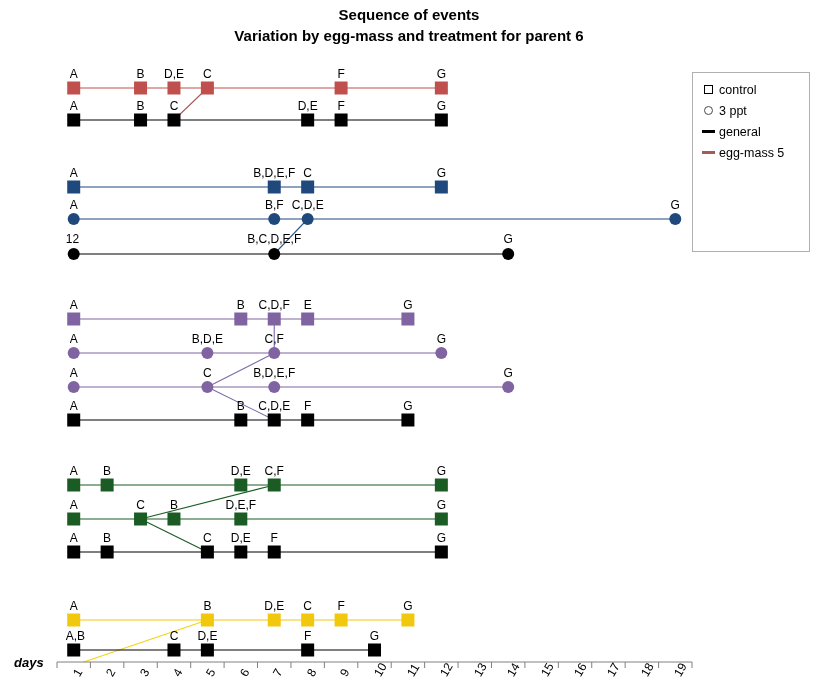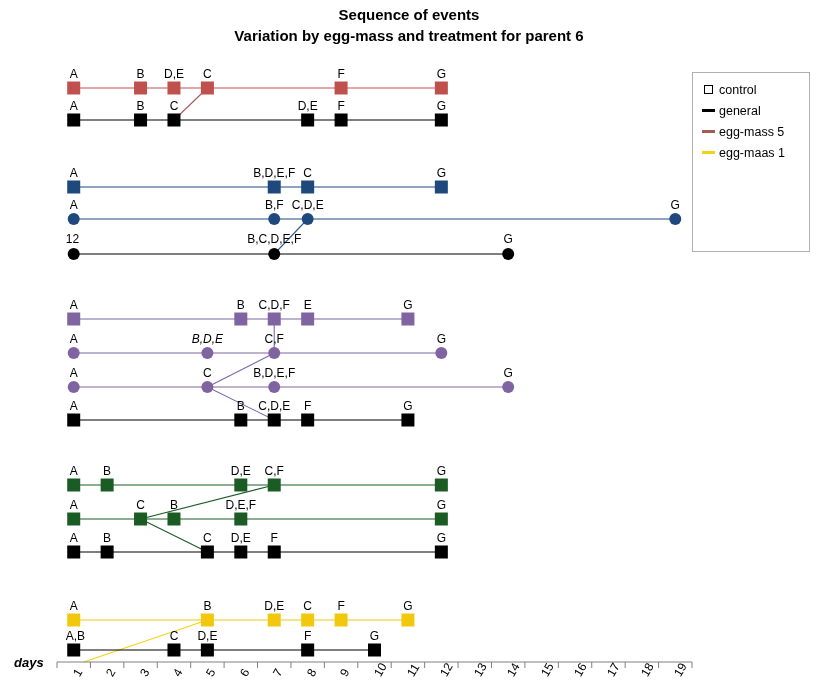--- a/index.html
+++ b/index.html
@@ -199,21 +199,21 @@
       <div class="pt-label" style="left: 675.289px; top: 199px;">G</div>
       <div class="pt-label lbl-left" style="left: 65.7105px; top: 233px;">12</div>
       <div class="pt-label" style="left: 274.237px; top: 233px;">B,C,D,E,F</div>
       <div class="pt-label" style="left: 508.184px; top: 233px;">G</div>
       <div class="pt-label" style="left: 73.7105px; top: 299px;">A</div>
       <div class="pt-label" style="left: 240.816px; top: 299px;">B</div>
       <div class="pt-label" style="left: 274.237px; top: 299px;">C,D,F</div>
       <div class="pt-label" style="left: 307.658px; top: 299px;">E</div>
       <div class="pt-label" style="left: 407.921px; top: 299px;">G</div>
       <div class="pt-label" style="left: 73.7105px; top: 333px;">A</div>
-      <div class="pt-label" style="left: 207.395px; top: 333px; font-style: italic;">B,D,E</div>
+      <div class="pt-label" style="left: 207.395px; top: 333px;">B,D,E</div>
       <div class="pt-label" style="left: 274.237px; top: 333px;">C,F</div>
       <div class="pt-label" style="left: 441.342px; top: 333px;">G</div>
       <div class="pt-label" style="left: 73.7105px; top: 367px;">A</div>
       <div class="pt-label" style="left: 207.395px; top: 367px;">C</div>
       <div class="pt-label" style="left: 274.237px; top: 367px;">B,D,E,F</div>
       <div class="pt-label" style="left: 508.184px; top: 367px;">G</div>
       <div class="pt-label" style="left: 73.7105px; top: 400px;">A</div>
       <div class="pt-label" style="left: 240.816px; top: 400px;">B</div>
       <div class="pt-label" style="left: 274.237px; top: 400px;">C,D,E</div>
       <div class="pt-label" style="left: 307.658px; top: 400px;">F</div>
@@ -273,32 +273,32 @@
   <div class="legend">
     <div id="legend-rows">
         <div class="legend-row">
           <span class="legend-key">
             <span class="key-square" style="border-color: rgb(0, 0, 0);"></span>
           </span>
           <span class="legend-text">control</span>
         </div>
         <div class="legend-row">
           <span class="legend-key">
+            <span class="key-circle" style="border-color: rgb(74, 74, 74);"></span>
+          </span>
+          <span class="legend-text">3 ppt</span>
+        </div>
+        <div class="legend-row">
+          <span class="legend-key">
             <span class="key-line" style="background: rgb(0, 0, 0);"></span>
           </span>
           <span class="legend-text">general</span>
         </div>
         <div class="legend-row">
           <span class="legend-key">
             <span class="key-line" style="background: rgb(168, 90, 85);"></span>
           </span>
           <span class="legend-text">egg-mass 5</span>
         </div>
-        <div class="legend-row">
-          <span class="legend-key">
-            <span class="key-line" style="background: rgb(242, 211, 23);"></span>
-          </span>
-          <span class="legend-text">egg-maas 1</span>
-        </div>
       </div>
   </div>
 
 </div>
 
 </body></html>

